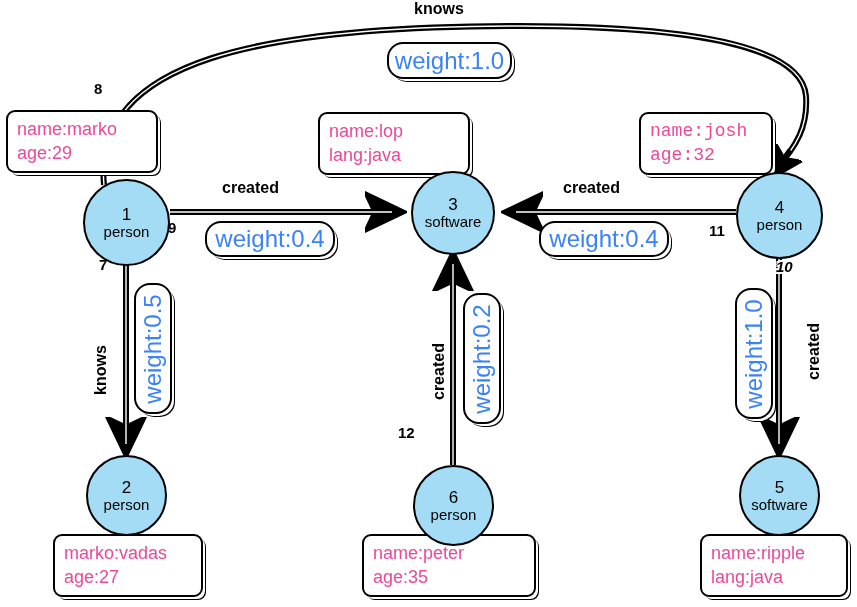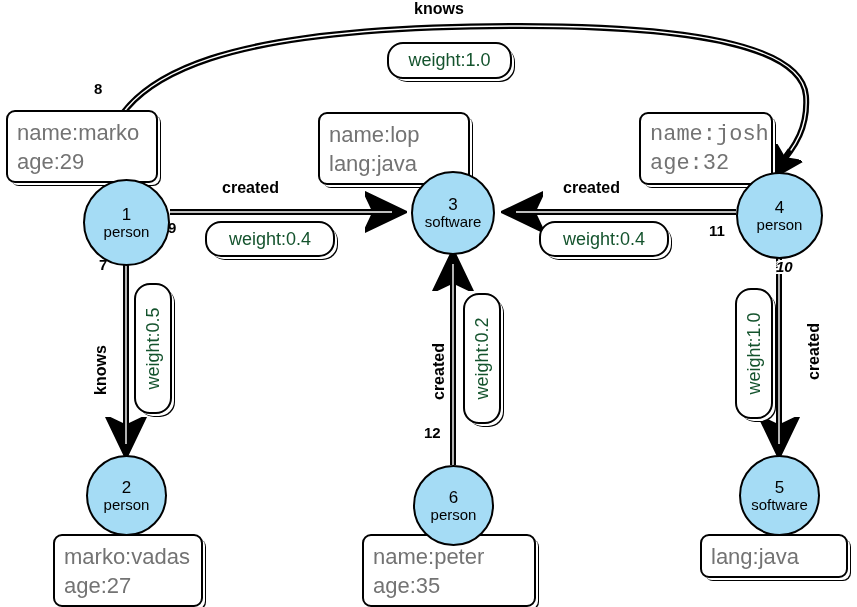--- a/index.html
+++ b/index.html
@@ -47,40 +47,40 @@
 
   
   .propbox {
     position: absolute;
     background: #ffffff;
     border: 2.5px solid #000000;
     border-radius: 9px;
     box-sizing: border-box;
     box-shadow: 3px 3px 0 -1px #ffffff, 4px 4px 0 -1px #000000;
     padding: 6px 9px 5px 9px;
-    font-size: 22px;
+    font-size: 18px;
     line-height: 1.32;
-    color: #737373;
+    color: #ec4899;
     z-index: 30;
     white-space: nowrap;
   }
 
   
   .weightbox {
     position: absolute;
     background: #ffffff;
     border: 2.5px solid #000000;
     border-radius: 16px;
     box-sizing: border-box;
     box-shadow: 3px 3px 0 -1px #ffffff, 4px 4px 0 -1px #000000;
     display: flex;
     align-items: center;
     justify-content: center;
-    font-size: 18px;
-    color: #14532d;
+    font-size: 24px;
+    color: #3b82f6;
     z-index: 35;
     white-space: nowrap;
   }
   .weightbox.vert > span {
     transform: rotate(-90deg);
   }
 
   
   .edge-label {
     position: absolute;
@@ -155,21 +155,21 @@
 
   <div class="edge-label vert" style="left:430px; top:400px;">created</div>
 
   <div class="edge-label vert" style="left:805px; top:380px;">created</div>
 
   <div class="edge-id" style="left:94px; top:80px;">8</div>
   <div class="edge-id" style="left:168px; top:219px;">9</div>
   <div class="edge-id" style="left:99px; top:256px;">7</div>
   <div class="edge-id" style="left:709px; top:222px;">11</div>
   <div class="edge-id" style="left:776px; top:258px;font-style:italic;">10</div>
-  <div class="edge-id" style="left:424px; top:424px;">12</div>
+  <div class="edge-id" style="left:398px; top:424px;">12</div>
 
   <div class="weightbox" style="left:387px; top:42px; width:125px; height:37px;">
     <span>weight:1.0</span>
   </div>
 
   <div class="weightbox" style="left:205px; top:221px; width:130px; height:36px;">
     <span>weight:0.4</span>
   </div>
 
   <div class="weightbox" style="left:539px; top:221px; width:130px; height:36px;">
@@ -207,20 +207,21 @@
     <div>marko:vadas</div>
     <div>age:27</div>
   </div>
 
   <div class="propbox" style="left:362px; top:534px; width:174px;">
     <div>name:peter</div>
     <div>age:35</div>
   </div>
 
   <div class="propbox" style="left:700px; top:534px; width:148px;">
+    <div>name:ripple</div>
     <div>lang:java</div>
   </div>
 
   <div class="vertex" style="left:83px; top:179px; width:87px; height:87px;">
     <span class="v-id">1</span>
     <span class="v-label">person</span>
   </div>
 
   <div class="vertex" style="left:411px; top:171px; width:84px; height:84px;">
     <span class="v-id">3</span>

